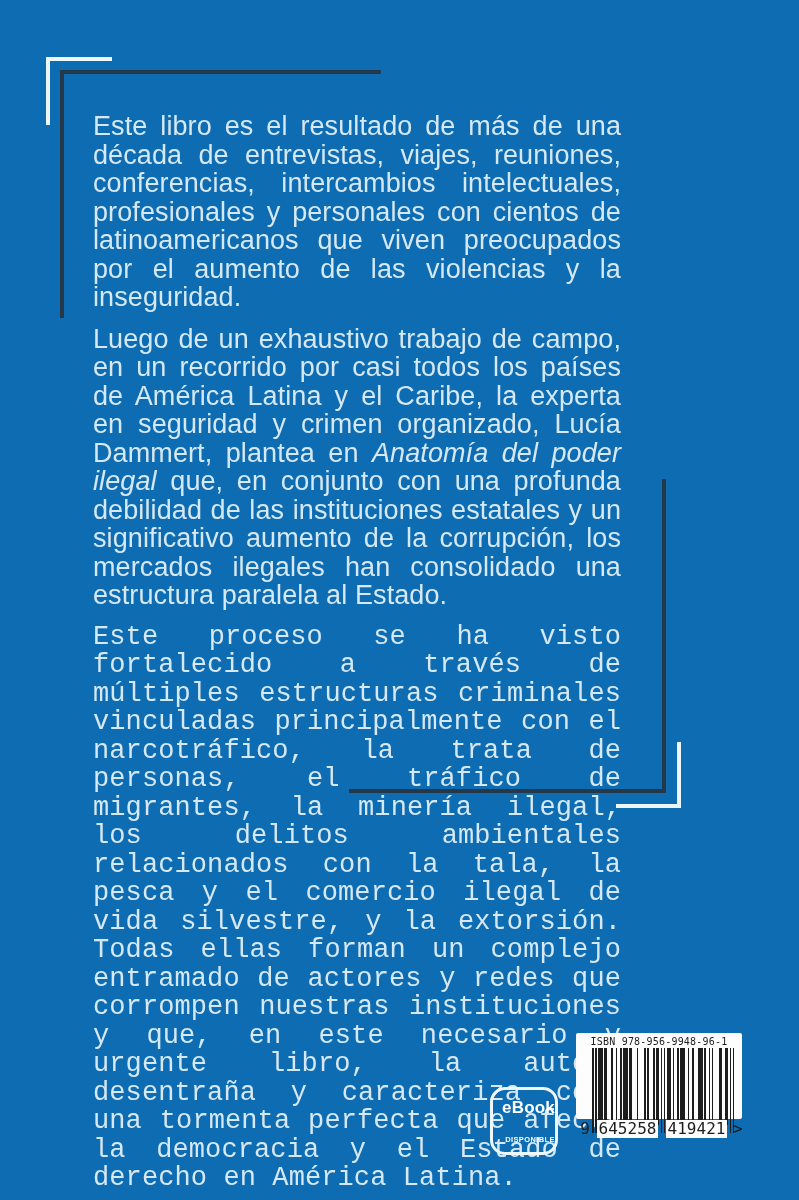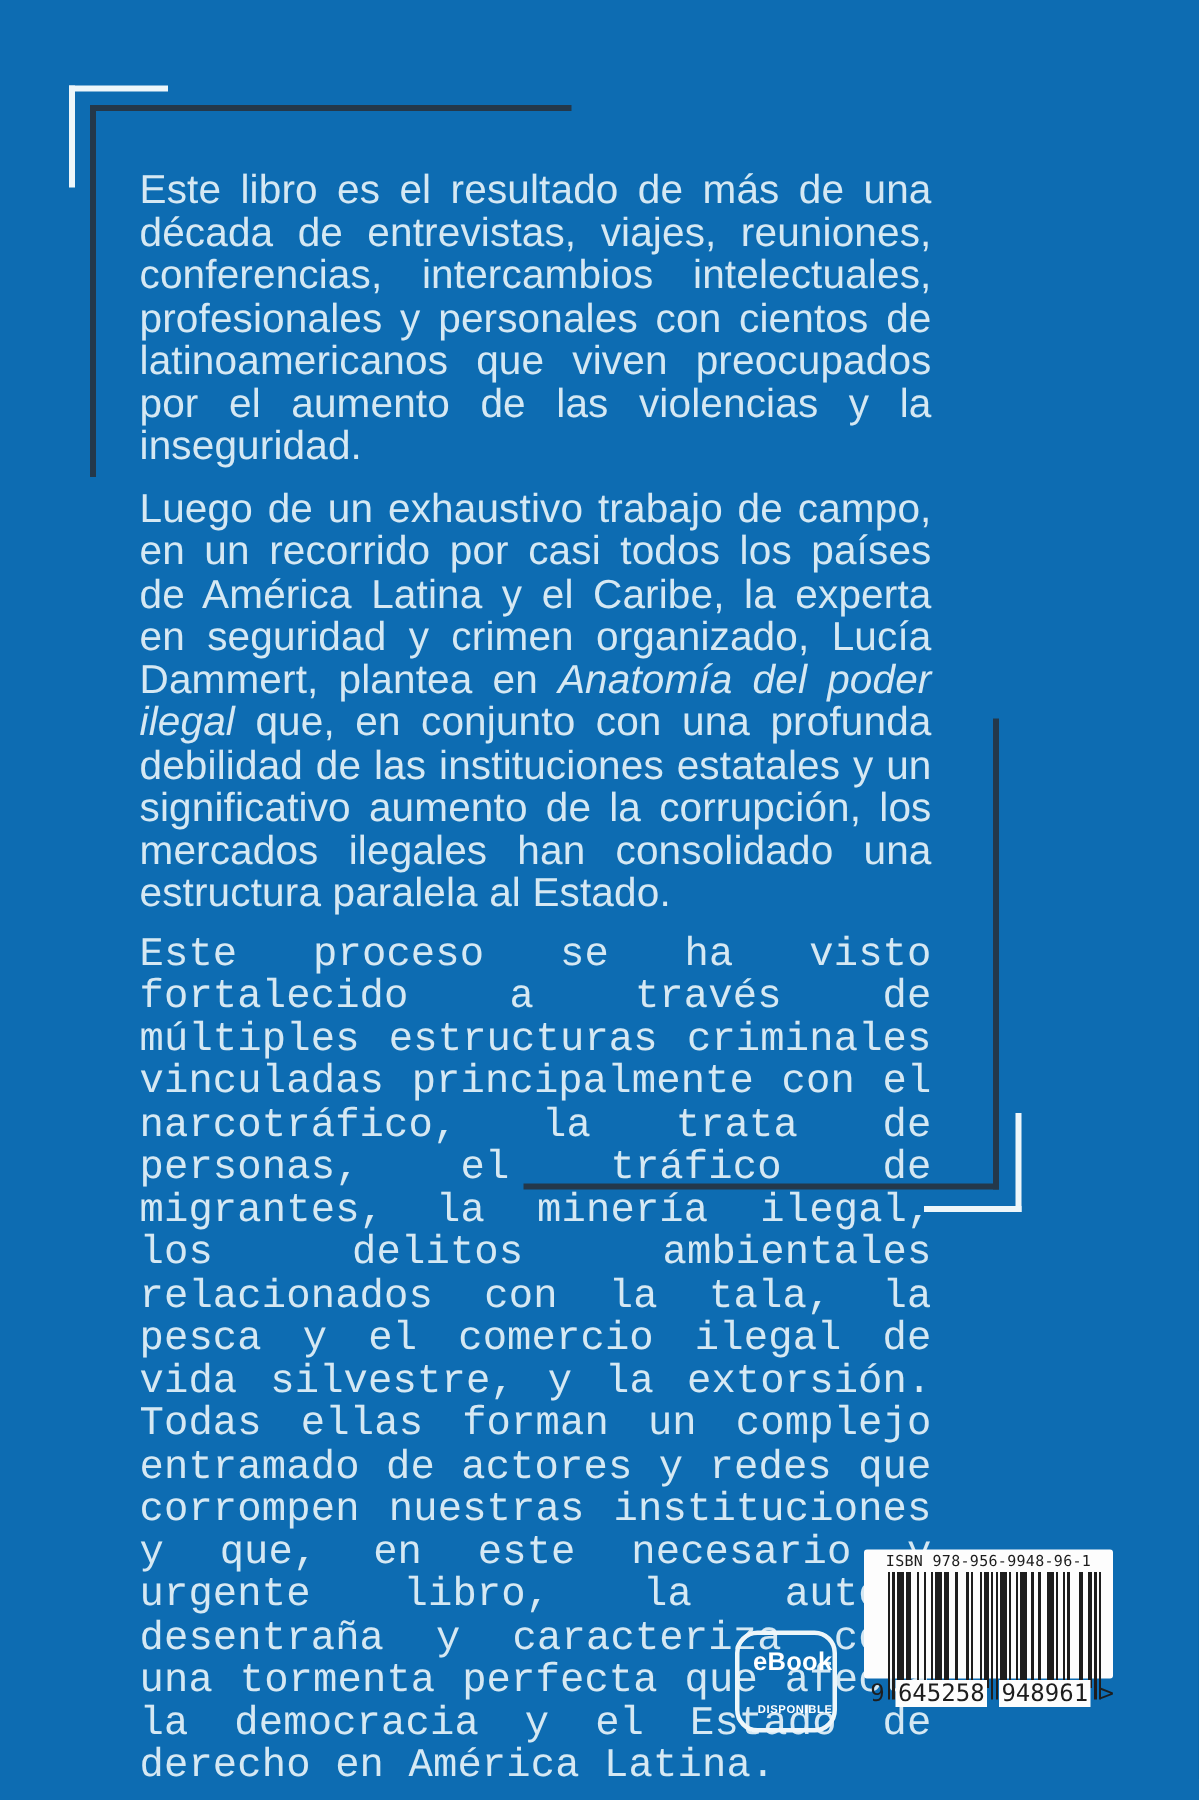--- a/index.html
+++ b/index.html
@@ -157,17 +157,17 @@
         <rect x="80" y="0" width="1.04" height="77" fill="#1d1d1d"></rect>
         <rect x="85" y="0" width="1.04" height="77" fill="#1d1d1d"></rect>
         <rect x="86" y="0" width="1.04" height="77" fill="#1d1d1d"></rect>
         <rect x="89" y="0" width="1.04" height="77" fill="#1d1d1d"></rect>
         <rect x="90" y="0" width="1.04" height="77" fill="#1d1d1d"></rect>
         <rect x="92" y="0" width="1.04" height="85" fill="#1d1d1d"></rect>
         <rect x="94" y="0" width="1.04" height="85" fill="#1d1d1d"></rect>
       </svg>
     <div class="digit lead">9</div>
     <div class="digit g1">645258</div>
-    <div class="digit g2">948961</div>
+    <div class="digit g2">419421</div>
     <div class="digit trail">&gt;</div>
   </div>
 
 </div>
 
 </body></html>

